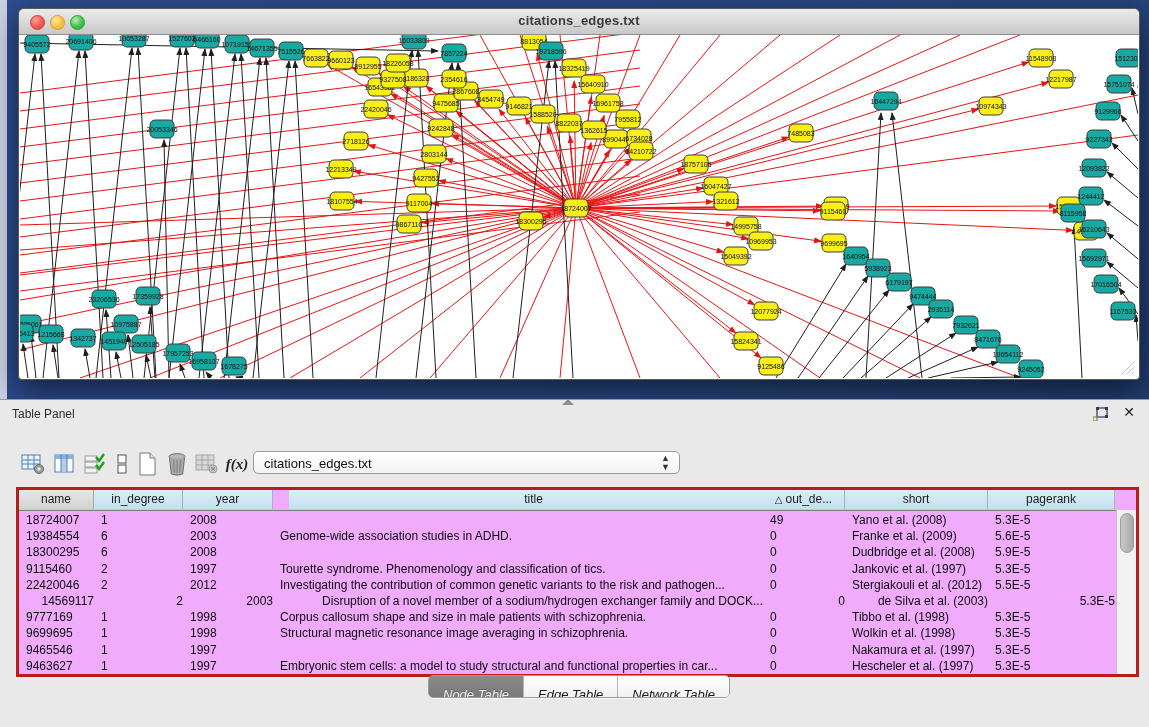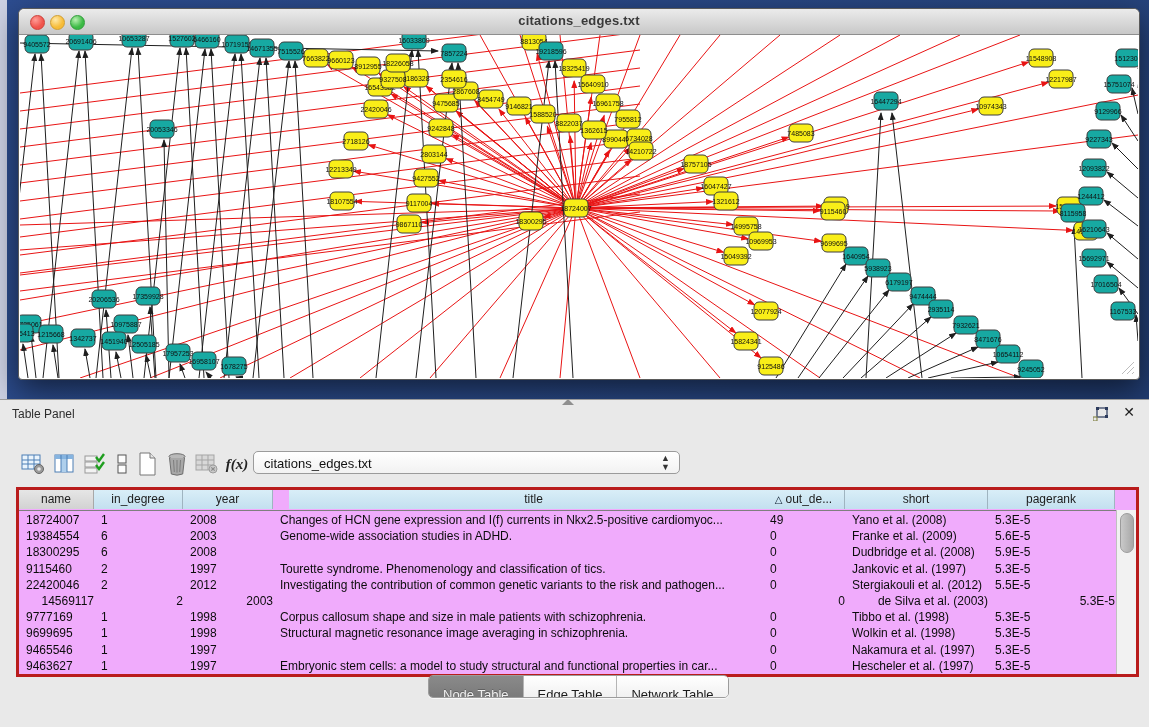--- a/index.html
+++ b/index.html
@@ -81,21 +81,21 @@
     background:linear-gradient(90deg,#c9c9c9,#a8a8a8);border:1px solid #9b9b9b;}
   
   .seg{
     position:absolute;left:428px;top:275px;height:21px;display:flex;
     border:1px solid #9c9c9c;border-radius:5px;overflow:hidden;
     box-shadow:0 1px 0 rgba(255,255,255,.7);
   }
   .seg button{
     border:none;margin:0;height:37px;font-size:13px;padding:0 14px;
     background:linear-gradient(#ffffff,#e6e6e6);color:#1a1a1a;cursor:pointer;
-    border-right:1px solid #b5b5b5;font-family:inherit;
+    border-right:1px solid #b5b5b5;font-family:inherit;font-style:italic;
   }
   .seg button:last-child{border-right:none;}
   .seg button.active{background:linear-gradient(#8a8a8a,#6f6f6f);color:#efefef;text-shadow:0 -1px 0 rgba(0,0,0,.25);}
   
   .statusbar{position:absolute;left:0;bottom:0;width:100%;height:22px;border-top:1px solid #c6c6c6;}
   .mem-label{position:absolute;right:40px;top:4px;font-size:11px;color:#222;}
   .mem-dot{position:absolute;right:18px;top:3px;width:13px;height:13px;border-radius:50%;
     background:radial-gradient(circle at 35% 30%,#9ce88f,#36c02e 65%);border:1px solid #7d7d7d;}
   svg text{user-select:none;}
 </style>
@@ -769,21 +769,20 @@
         <div class="hdr-cell" style="left: 270px; width: 490px;"><span>title</span></div>
         <div class="hdr-cell" style="left: 744px; width: 82px;"><span class="hdr-sort">△</span><span>out_de...</span></div>
         <div class="hdr-cell" style="left: 826px; width: 143px;"><span>short</span></div>
         <div class="hdr-cell" style="left: 969px; width: 127px;"><span>pagerank</span></div>
       </div>
     <div id="rows">
         <div class="drow" style="top: 22px;">
           <div class="dcell" style="left: 0px; width: 75px;">18724007</div>
           <div class="dcell" style="left: 75px; width: 89px;">1</div>
           <div class="dcell" style="left: 164px; width: 90px;">2008</div>
-          <div class="dcell" style="left: 254px; width: 490px;">Changes of HCN gene expression and I(f) currents in Nkx2.5-positive cardiomyoc...</div>
           <div class="dcell" style="left: 744px; width: 82px;">49</div>
           <div class="dcell" style="left: 826px; width: 143px;">Yano et al. (2008)</div>
           <div class="dcell" style="left: 969px; width: 127px;">5.3E-5</div>
         </div>
         <div class="drow" style="top: 38.2px;">
           <div class="dcell" style="left: 0px; width: 75px;">19384554</div>
           <div class="dcell" style="left: 75px; width: 89px;">6</div>
           <div class="dcell" style="left: 164px; width: 90px;">2003</div>
           <div class="dcell" style="left: 254px; width: 490px;">Genome-wide association studies in ADHD.</div>
           <div class="dcell" style="left: 744px; width: 82px;">0</div>
@@ -813,20 +812,21 @@
           <div class="dcell" style="left: 164px; width: 90px;">2012</div>
           <div class="dcell" style="left: 254px; width: 490px;">Investigating the contribution of common genetic variants to the risk and pathogen...</div>
           <div class="dcell" style="left: 744px; width: 82px;">0</div>
           <div class="dcell" style="left: 826px; width: 143px;">Stergiakouli et al. (2012)</div>
           <div class="dcell" style="left: 969px; width: 127px;">5.5E-5</div>
         </div>
         <div class="drow" style="top: 103px; text-align: right;">
           <div class="dcell" style="left: 0px; width: 75px;">14569117</div>
           <div class="dcell" style="left: 75px; width: 89px;">2</div>
           <div class="dcell" style="left: 164px; width: 90px;">2003</div>
+          <div class="dcell" style="left: 254px; width: 490px;">Disruption of a novel member of a sodium/hydrogen exchanger family and DOCK...</div>
           <div class="dcell" style="left: 744px; width: 82px;">0</div>
           <div class="dcell" style="left: 826px; width: 143px;">de Silva et al. (2003)</div>
           <div class="dcell" style="left: 969px; width: 127px;">5.3E-5</div>
         </div>
         <div class="drow" style="top: 119.2px;">
           <div class="dcell" style="left: 0px; width: 75px;">9777169</div>
           <div class="dcell" style="left: 75px; width: 89px;">1</div>
           <div class="dcell" style="left: 164px; width: 90px;">1998</div>
           <div class="dcell" style="left: 254px; width: 490px;">Corpus callosum shape and size in male patients with schizophrenia.</div>
           <div class="dcell" style="left: 744px; width: 82px;">0</div>

